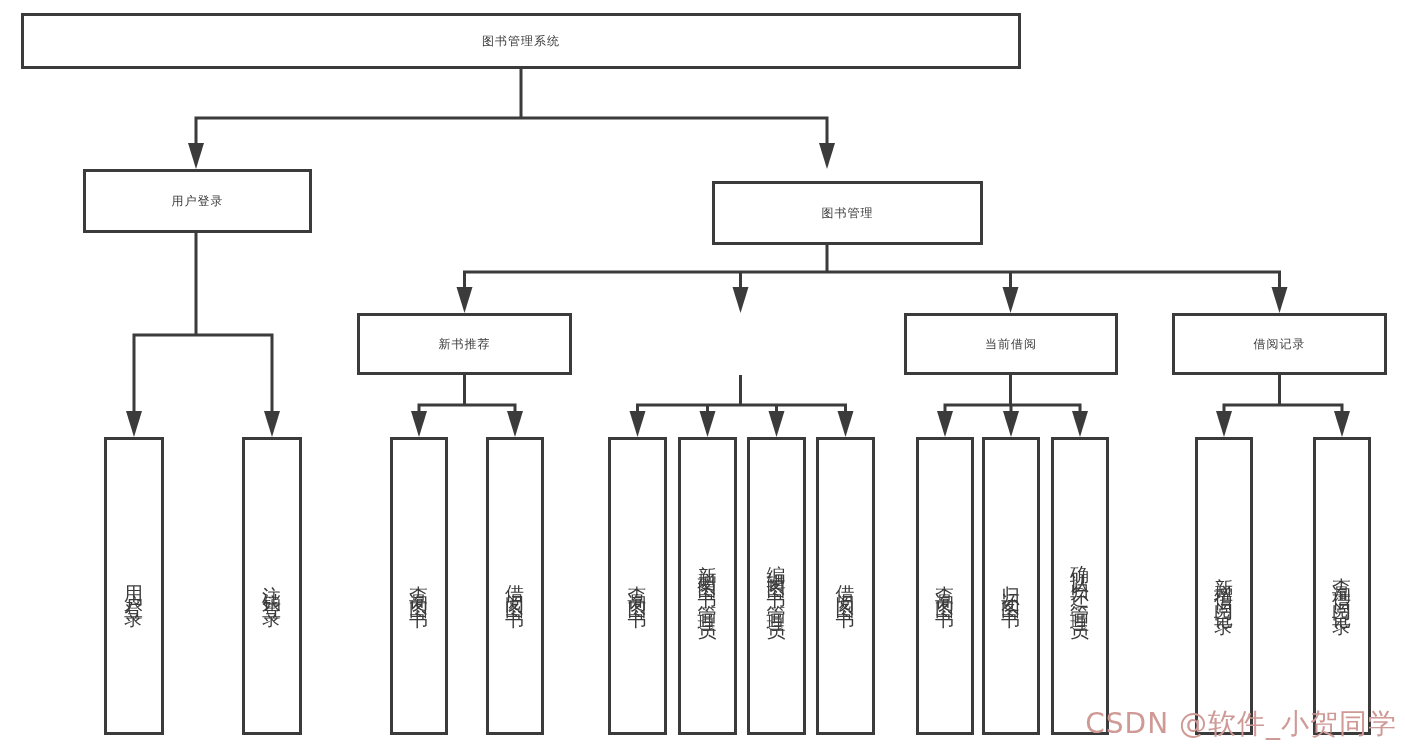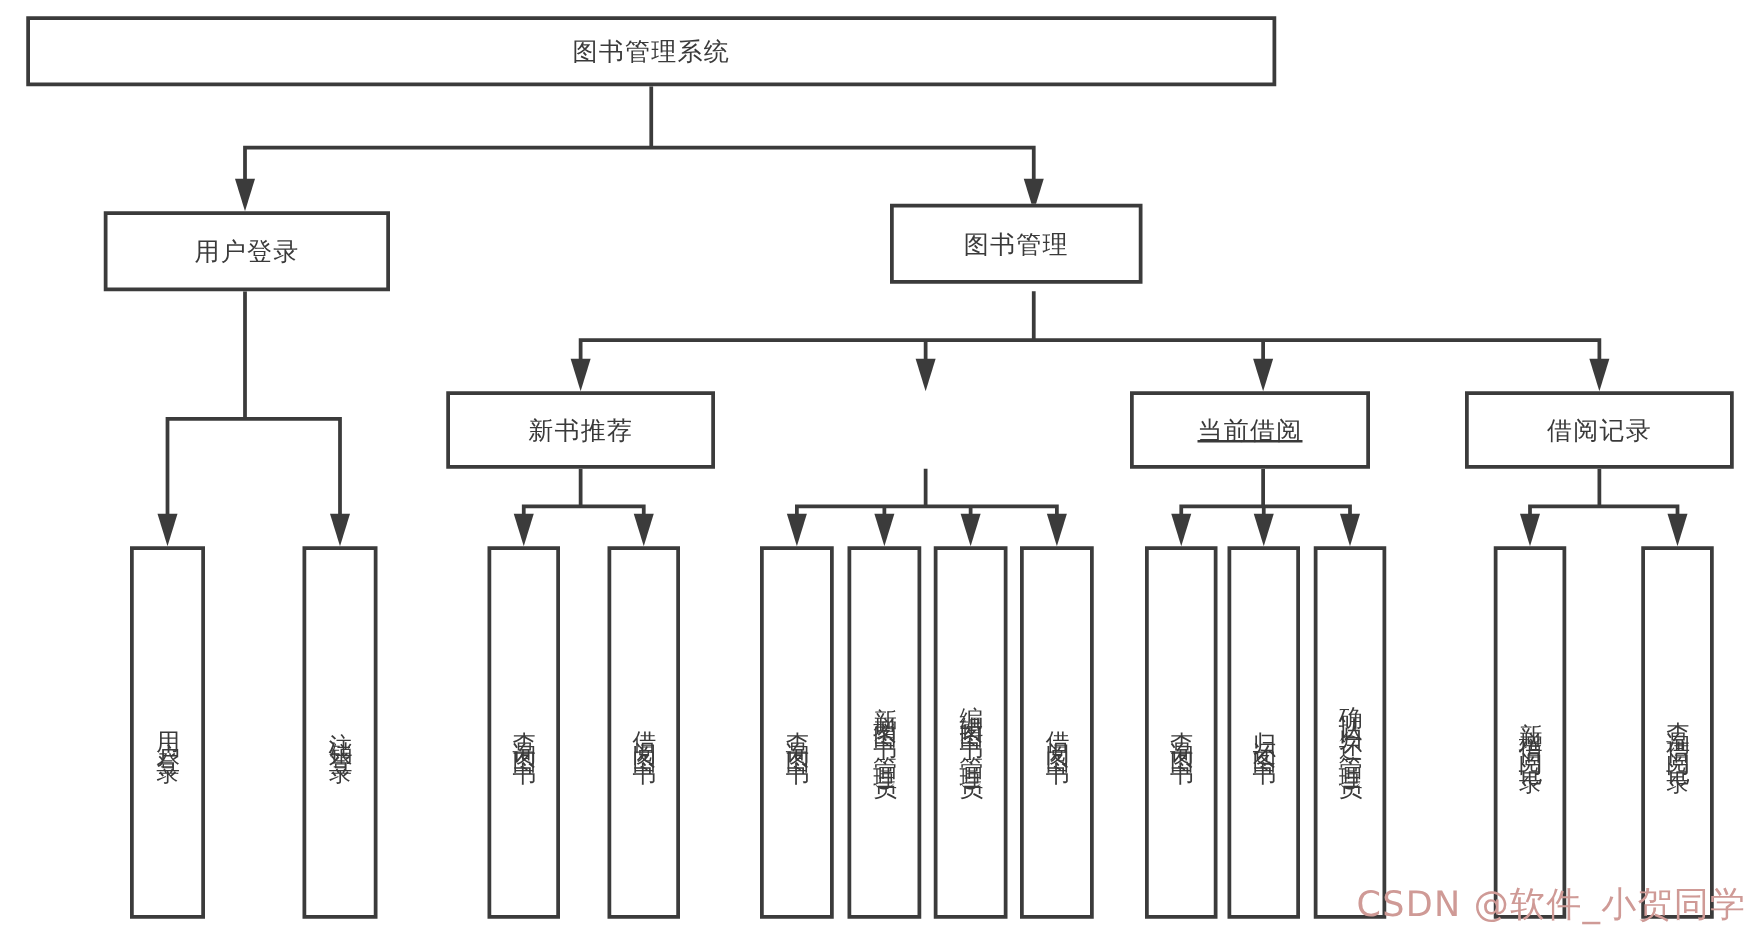--- a/index.html
+++ b/index.html
@@ -13,21 +13,21 @@
     width:1405px;height:747px;position:relative;overflow:hidden;
     background:var(--bg);
     font-family:"DejaVu Sans","Liberation Sans",sans-serif;
   }
   .stage{position:absolute;left:0;top:0;width:1405px;height:747px;}
   svg.connectors{position:absolute;left:0;top:0;width:1405px;height:747px;}
   .box{
     position:absolute;box-sizing:border-box;
     border:3px solid var(--line);background:#fff;color:var(--text);
     display:flex;align-items:center;justify-content:center;
-    font-size:20px;letter-spacing:1px;white-space:nowrap;
+    font-size:12px;letter-spacing:1px;white-space:nowrap;
   }
   .vbox{
     writing-mode:vertical-rl;text-orientation:mixed;
     font-size:19px;letter-spacing:8px;white-space:normal;
     line-height:1.0;
   }
   .watermark{
     position:absolute;right:8px;bottom:4px;
     font-size:28px;color:var(--wm);letter-spacing:1px;
     white-space:nowrap;
@@ -81,24 +81,24 @@
       <polygon points="1072,411 1088,411 1080,437"></polygon>
 
       <polygon points="1216,411 1232,411 1224,437"></polygon>
       <polygon points="1334,411 1350,411 1342,437"></polygon>
     </g>
   </svg>
 
   <div class="box" style="left:21px;top:13px;width:1000px;height:56px;">图书管理系统</div>
 
   <div class="box" style="left:83px;top:169px;width:229px;height:64px;">用户登录</div>
-  <div class="box" style="left:712px;top:163px;width:202px;height:64px;">图书管理</div>
+  <div class="box" style="left:712px;top:181px;width:271px;height:64px;">图书管理</div>
 
   <div class="box" style="left:357px;top:313px;width:215px;height:62px;text-align:right;">新书推荐</div>
-  <div class="box" style="left:904px;top:313px;width:192px;height:62px;text-decoration:underline;">当前借阅</div>
+  <div class="box" style="left:904px;top:313px;width:214px;height:62px;">当前借阅</div>
   <div class="box" style="left:1172px;top:313px;width:215px;height:62px;">借阅记录</div>
 
   <div class="box vbox" style="left:104px;top:437px;width:60px;height:298px;">用户登录</div>
   <div class="box vbox" style="left:242px;top:437px;width:60px;height:298px;">注销登录</div>
 
   <div class="box vbox" style="left:390px;top:437px;width:58px;height:298px;">查询图书</div>
   <div class="box vbox" style="left:486px;top:437px;width:58px;height:298px;">借阅图书</div>
 
   <div class="box vbox" style="left:608px;top:437px;width:59px;height:298px;">查询图书</div>
   <div class="box vbox" style="left:678px;top:437px;width:59px;height:298px;">新增图书（管理员）</div>

